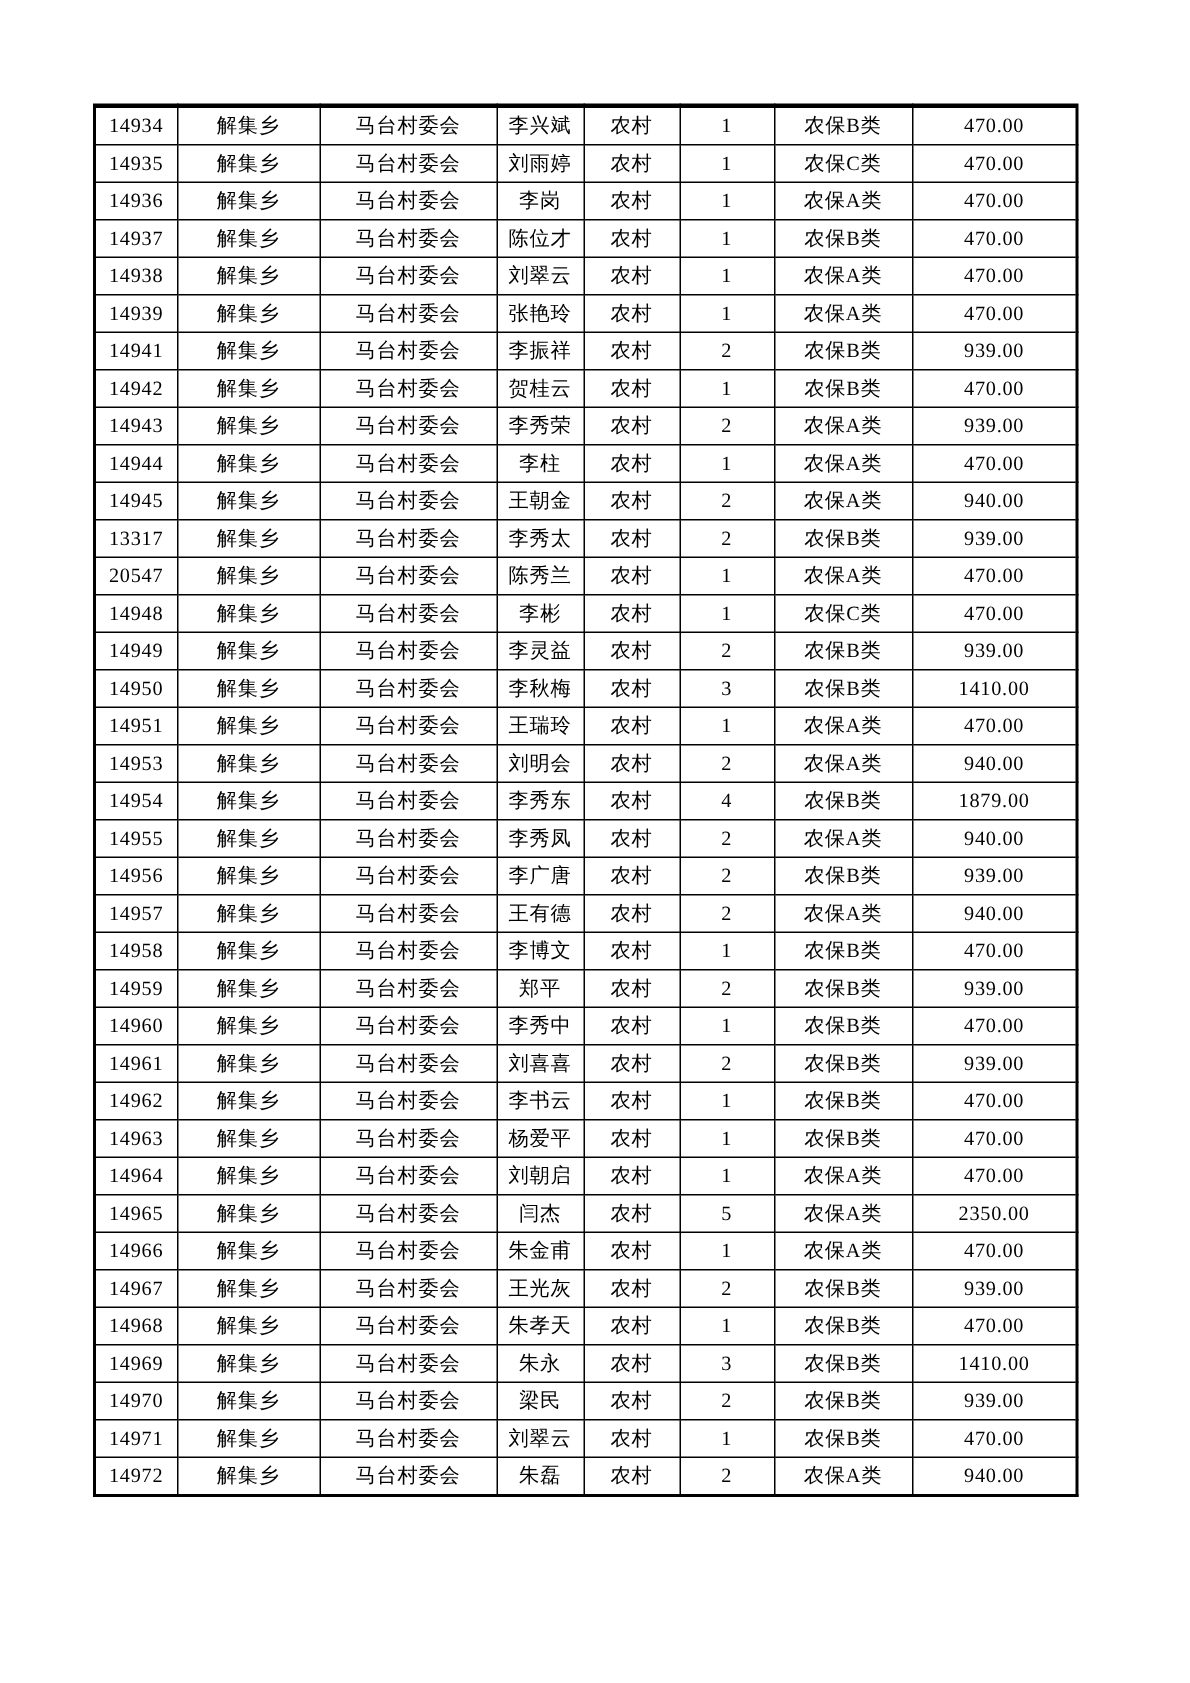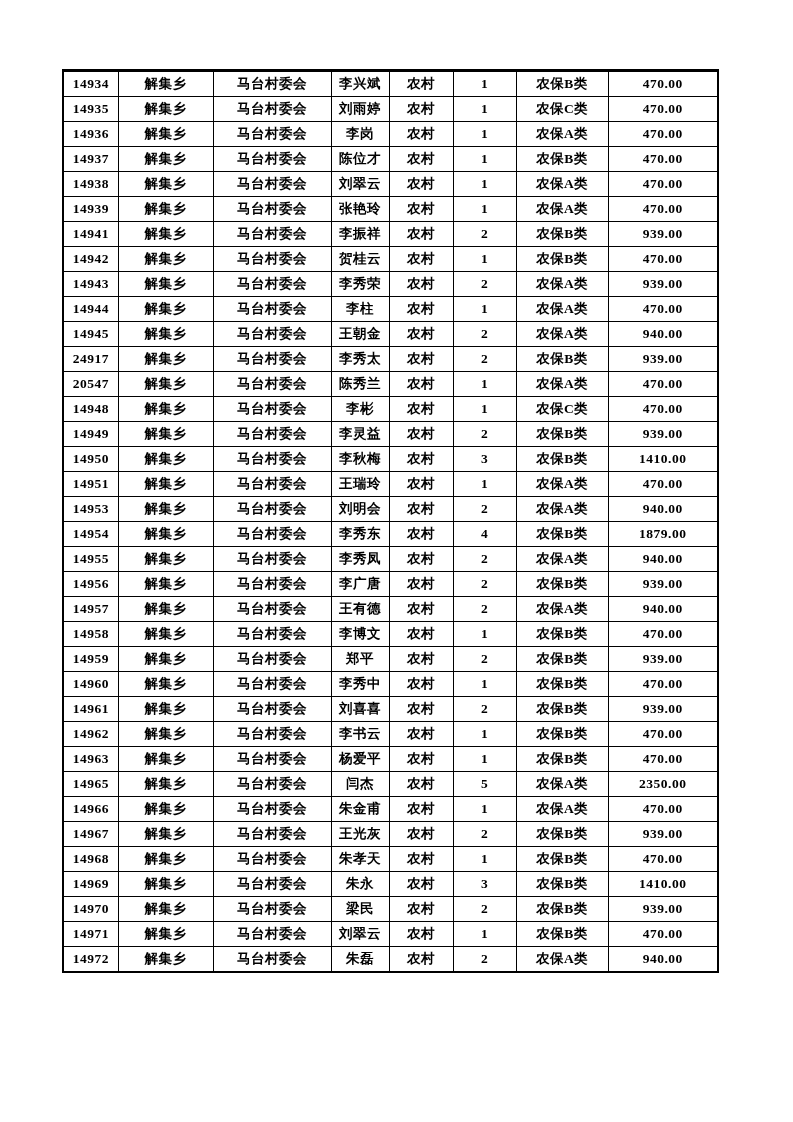--- a/index.html
+++ b/index.html
@@ -8,21 +8,20 @@
     background: #ffffff;
   }
   .page {
     position: relative;
     width: 793px;
     height: 1122px;
     background: #ffffff;
     overflow: hidden;
     font-family: "Liberation Serif", "DejaVu Serif", serif;
     color: #000000;
-    font-weight: bold;
   }
   table.roster {
     position: absolute;
     left: 62px;
     top: 69px;
     width: 655px;
     border-collapse: collapse;
     table-layout: fixed;
     border: 2px solid #000000;
     border-top-width: 3px;
@@ -162,21 +161,21 @@
         <td class="num">14945</td>
         <td>解集乡</td>
         <td>马台村委会</td>
         <td>王朝金</td>
         <td>农村</td>
         <td class="num">2</td>
         <td>农保A类</td>
         <td class="num">940.00</td>
       </tr>
         <tr style="">
-        <td class="num">24917</td>
+        <td class="num">13317</td>
         <td>解集乡</td>
         <td>马台村委会</td>
         <td>李秀太</td>
         <td>农村</td>
         <td class="num">2</td>
         <td>农保B类</td>
         <td class="num">939.00</td>
       </tr>
         <tr style="">
         <td class="num">20547</td>
@@ -329,20 +328,30 @@
         <td class="num">470.00</td>
       </tr>
         <tr style="">
         <td class="num">14963</td>
         <td>解集乡</td>
         <td>马台村委会</td>
         <td>杨爱平</td>
         <td>农村</td>
         <td class="num">1</td>
         <td>农保B类</td>
+        <td class="num">470.00</td>
+      </tr>
+        <tr style="">
+        <td class="num">14964</td>
+        <td>解集乡</td>
+        <td>马台村委会</td>
+        <td>刘朝启</td>
+        <td>农村</td>
+        <td class="num">1</td>
+        <td>农保A类</td>
         <td class="num">470.00</td>
       </tr>
         <tr style="">
         <td class="num">14965</td>
         <td>解集乡</td>
         <td>马台村委会</td>
         <td>闫杰</td>
         <td>农村</td>
         <td class="num">5</td>
         <td>农保A类</td>

